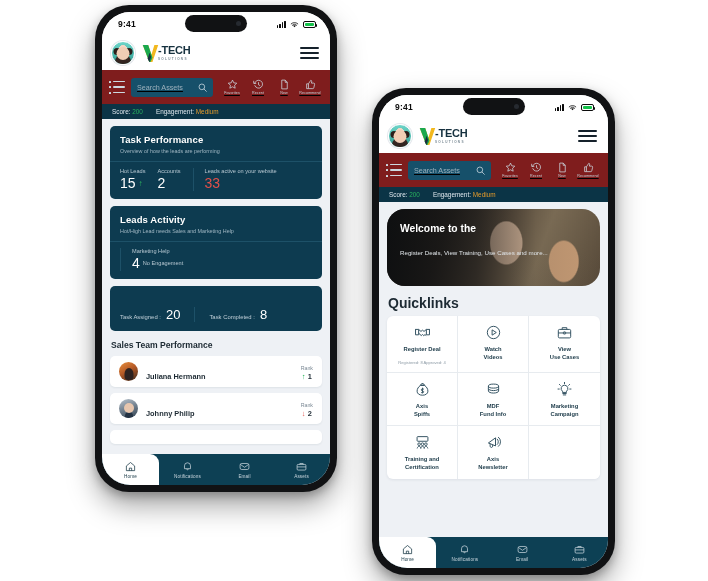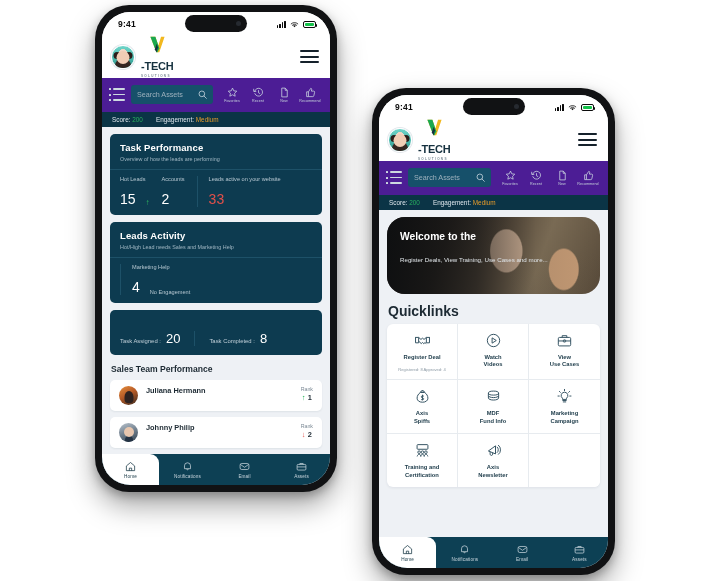--- a/index.html
+++ b/index.html
@@ -68,30 +68,30 @@
     content:""; position:absolute; left:50%; top:54%; transform:translateX(-50%);
     width:16px;height:16px;border-radius:50% 50% 40% 40%;
     background:linear-gradient(180deg,#3b2b26 0%, #2a1d19 100%);
   }
   .avatar::before{
     content:""; position:absolute; left:50%; top:22%; transform:translateX(-50%);
     width:13px;height:13px;border-radius:50%;
     background:#f1cdb5; z-index:2;
     box-shadow: -6px -2px 0 -3px #2b1e1a, 6px -2px 0 -3px #2b1e1a;
   }
-  .logo { display:flex; align-items:center; gap:8px;flex-direction:column; }
+  .logo { display:flex; align-items:center; gap:0px; }
   .logo-v { width:17px;height:19px; flex:0 0 17px; }
   .logo-txt { display:flex; flex-direction:column; margin-left:-1px; }
   .logo-main { font-size:11px; font-weight:800; color:#16313f; letter-spacing:-.2px; line-height:1; }
   .logo-sub { font-size:3.1px; font-weight:700; color:#7b8b95; letter-spacing:1.3px; margin-top:1.5px; }
   .hamburger { margin-left:auto; width:19px; display:flex; flex-direction:column; gap:3.4px; cursor:pointer;}
   .hamburger i { display:block; height:2px; background:#15212b; border-radius:1px; }
 
   
-  .toolbar { background:#4c1d95; flex:0 0 34px; display:flex; align-items:center; padding:0 7px; gap:6px; }
+  .toolbar { background:#7f1d1d; flex:0 0 34px; display:flex; align-items:center; padding:0 7px; gap:6px;text-decoration:underline; }
   .tb-menu { width:16px;height:16px; flex:0 0 16px; display:flex; flex-direction:column; justify-content:space-between; padding:1.5px 0;}
   .tb-menu span { display:flex; align-items:center; gap:2px; }
   .tb-menu span b { width:2px;height:2px;background:#cdd9e0;border-radius:.5px;display:block;}
   .tb-menu span i { flex:1;height:1.6px;background:#cdd9e0;border-radius:1px;display:block;}
   .search {
     flex:1 1 auto; height:19px; background:#16506a; border-radius:3px;
     display:flex; align-items:center; padding:0 6px; gap:4px; min-width:0;
   }
   .search input {
     flex:1; border:0; outline:0; background:transparent; color:#c3d2db;
@@ -118,39 +118,39 @@
 
   
   .dcard { background:#0d3b50; border-radius:5px; color:#fff; margin-bottom:7px; overflow:hidden; }
   .dcard-head { padding:8px 10px 7px 10px; }
   .dcard-title { font-size:9.5px; font-weight:700; letter-spacing:.1px; }
   .dcard-sub { font-size:5.4px; color:#9fb6c2; margin-top:3px; }
   .dcard-body { display:flex; border-top:1px solid #1d5168; padding:6px 10px 8px 10px; }
   .metric { padding-right:12px; }
   .metric.bordered { border-left:1px solid #1d5168; padding-left:11px; }
   .metric-lbl { font-size:5.6px; color:#b6c7d1; }
-  .metric-val { font-size:14px; font-weight:400; margin-top:9px; display:flex; align-items:flex-end; gap:10px; }
+  .metric-val { font-size:14px; font-weight:400; margin-top:1px; display:flex; align-items:center; gap:3px; }
   .metric-val .unit { font-size:5.6px; color:#b6c7d1; font-weight:400; }
   .metric-val.red { color:#e2504a; }
   .up-arrow { color:#2fb85f; font-size:8px; }
 
   .taskcard {
     background:#0d3b50; border-radius:5px; color:#fff; margin-bottom:9px;
     display:flex; align-items:center; padding:9px 10px; gap:0;
   }
   .taskcell { display:flex; align-items:baseline; gap:5px; padding-right:14px;margin-top:12px; }
   .taskcell + .taskcell { border-left:1px solid #1d5168; padding-left:14px; }
   .taskcell .t-lbl { font-size:5.9px; color:#c0cfd8; }
   .taskcell .t-val { font-size:13px; font-weight:400; }
 
   .section-title { font-size:8.6px; font-weight:700; color:#1d2a33; margin:2px 0 6px 1px; }
 
   .person {
     background:#fff; border-radius:5px; padding:6px 9px; margin-bottom:6px;
-    display:flex; align-items:flex-start; gap:8px; box-shadow:0 1px 2px rgba(20,40,60,.07);
+    display:flex; align-items:flex-end; gap:8px; box-shadow:0 1px 2px rgba(20,40,60,.07);
   }
   .p-ava { width:19px;height:19px;border-radius:50%;flex:0 0 19px; overflow:hidden; position:relative; }
   .p-ava.a1 { background:linear-gradient(150deg,#e8903d 0%, #b65a26 45%, #3a2a20 100%); }
   .p-ava.a1::after{content:"";position:absolute;left:52%;top:30%;width:9px;height:12px;border-radius:50% 50% 35% 35%;background:#2e2220;transform:translateX(-50%);}
   .p-ava.a2 { background:linear-gradient(160deg,#b9c3cd 0%, #6f7e8c 50%, #31414f 100%); }
   .p-ava.a2::after{content:"";position:absolute;left:50%;top:22%;width:10px;height:10px;border-radius:50%;background:#e7c6ae;transform:translateX(-50%);box-shadow:0 8px 0 -1px #233243;}
   .p-name { font-size:7.4px; font-weight:700; color:#1d2a33; }
   .p-rank { margin-left:auto; text-align:center; }
   .p-rank .r-lbl { font-size:5.3px; color:#7b8995; }
   .p-rank .r-val { font-size:7.4px; font-weight:700; color:#1d2a33; margin-top:1px; }

